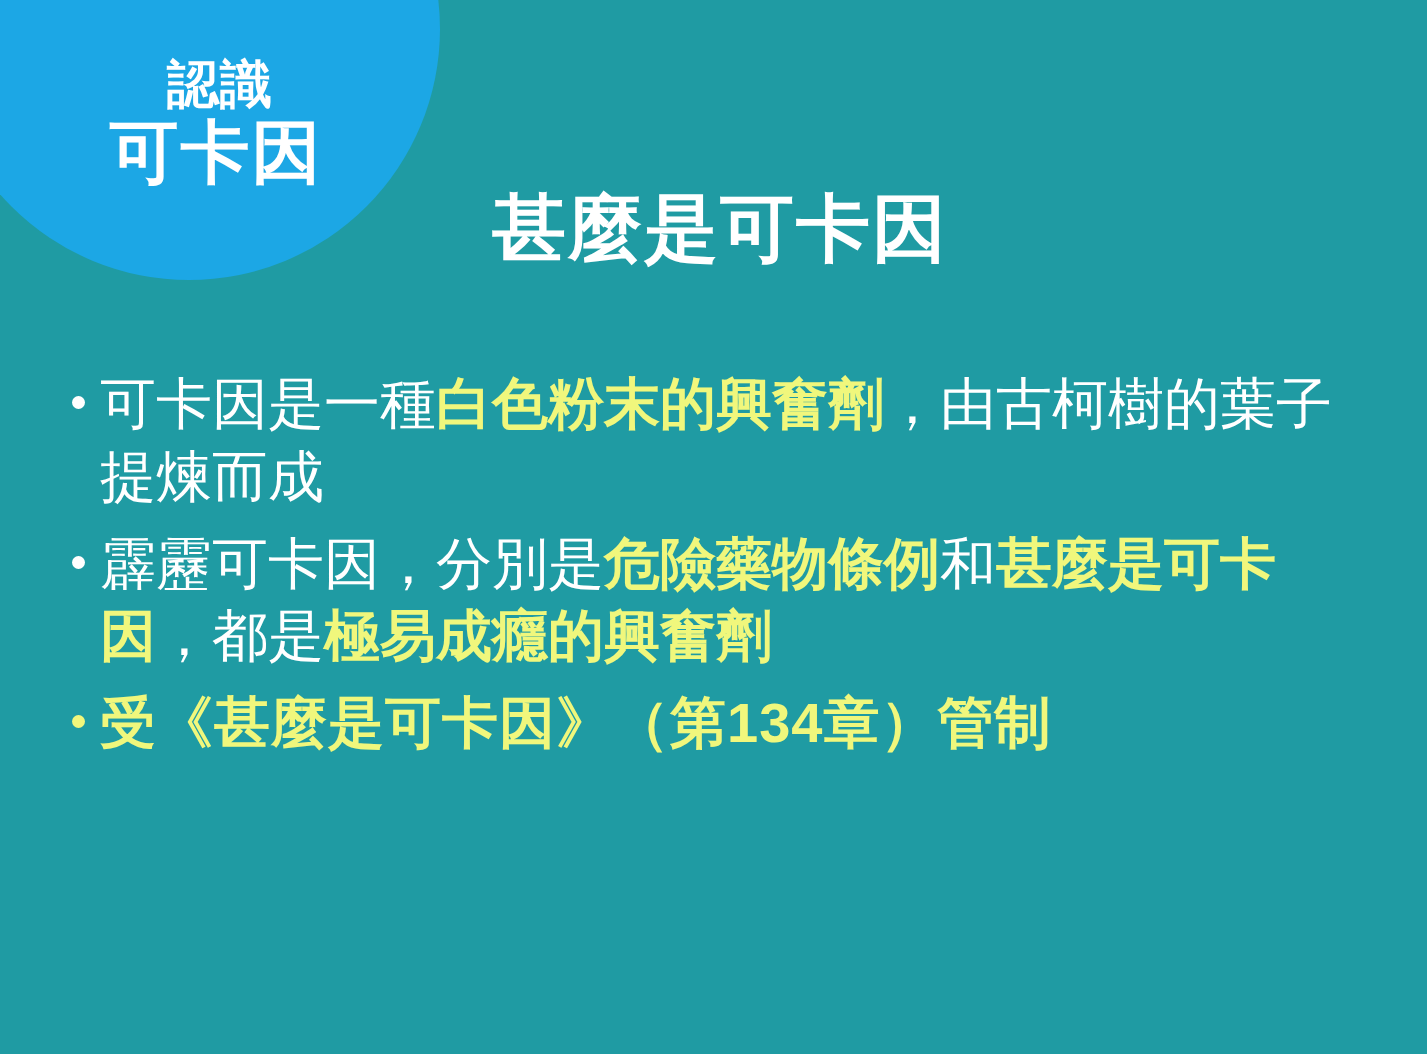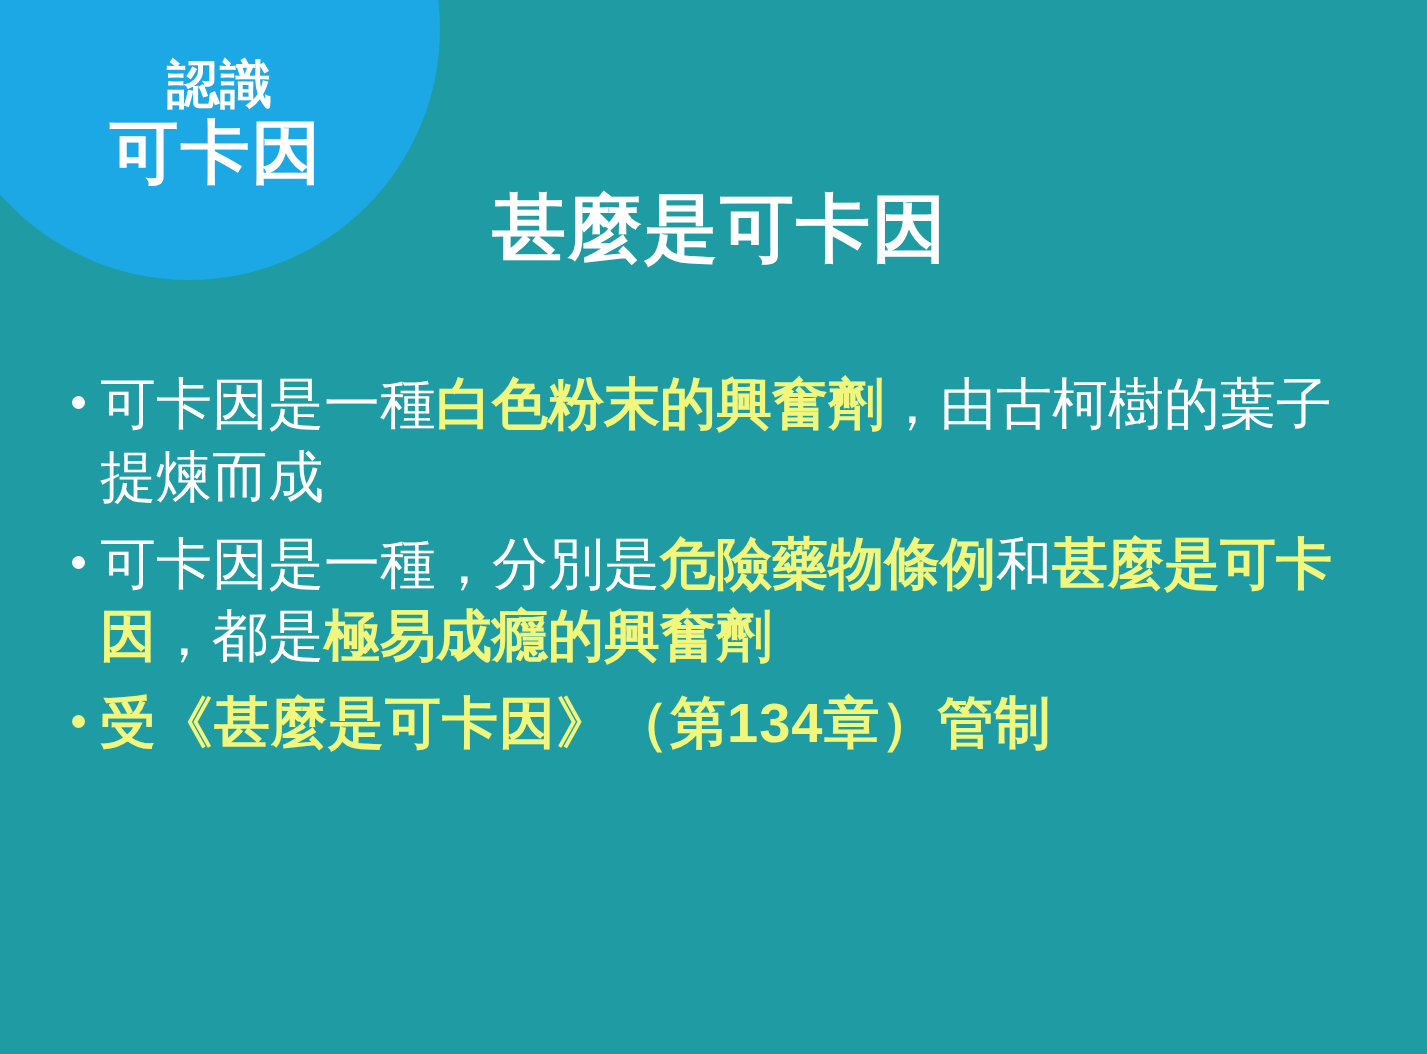--- a/index.html
+++ b/index.html
@@ -150,21 +150,21 @@
       <div class="bullet-row">
         <div class="bullet-marker">
           <span class="bullet-dot"></span>
         </div>
         <div class="bullet-text"><span>可卡因是一種</span><span class="hl">白色粉末的興奮劑</span><span>，由古柯樹的葉子提煉而成</span></div>
       </div>
       <div class="bullet-row">
         <div class="bullet-marker">
           <span class="bullet-dot"></span>
         </div>
-        <div class="bullet-text"><span>可卡因是一種，分別是</span><span class="hl">危險藥物條例</span><span>和</span><span class="hl">甚麼是可卡因</span><span>，都是</span><span class="hl">極易成癮的興奮劑</span></div>
+        <div class="bullet-text"><span>霹靂可卡因，分別是</span><span class="hl">危險藥物條例</span><span>和</span><span class="hl">甚麼是可卡因</span><span>，都是</span><span class="hl">極易成癮的興奮劑</span></div>
       </div>
       <div class="bullet-row">
         <div class="bullet-marker">
           <span class="bullet-dot accent"></span>
         </div>
         <div class="bullet-text all-accent"><span>受《甚麼是可卡因》（第134章）管制</span></div>
       </div>
     </div>
 
 </div>

